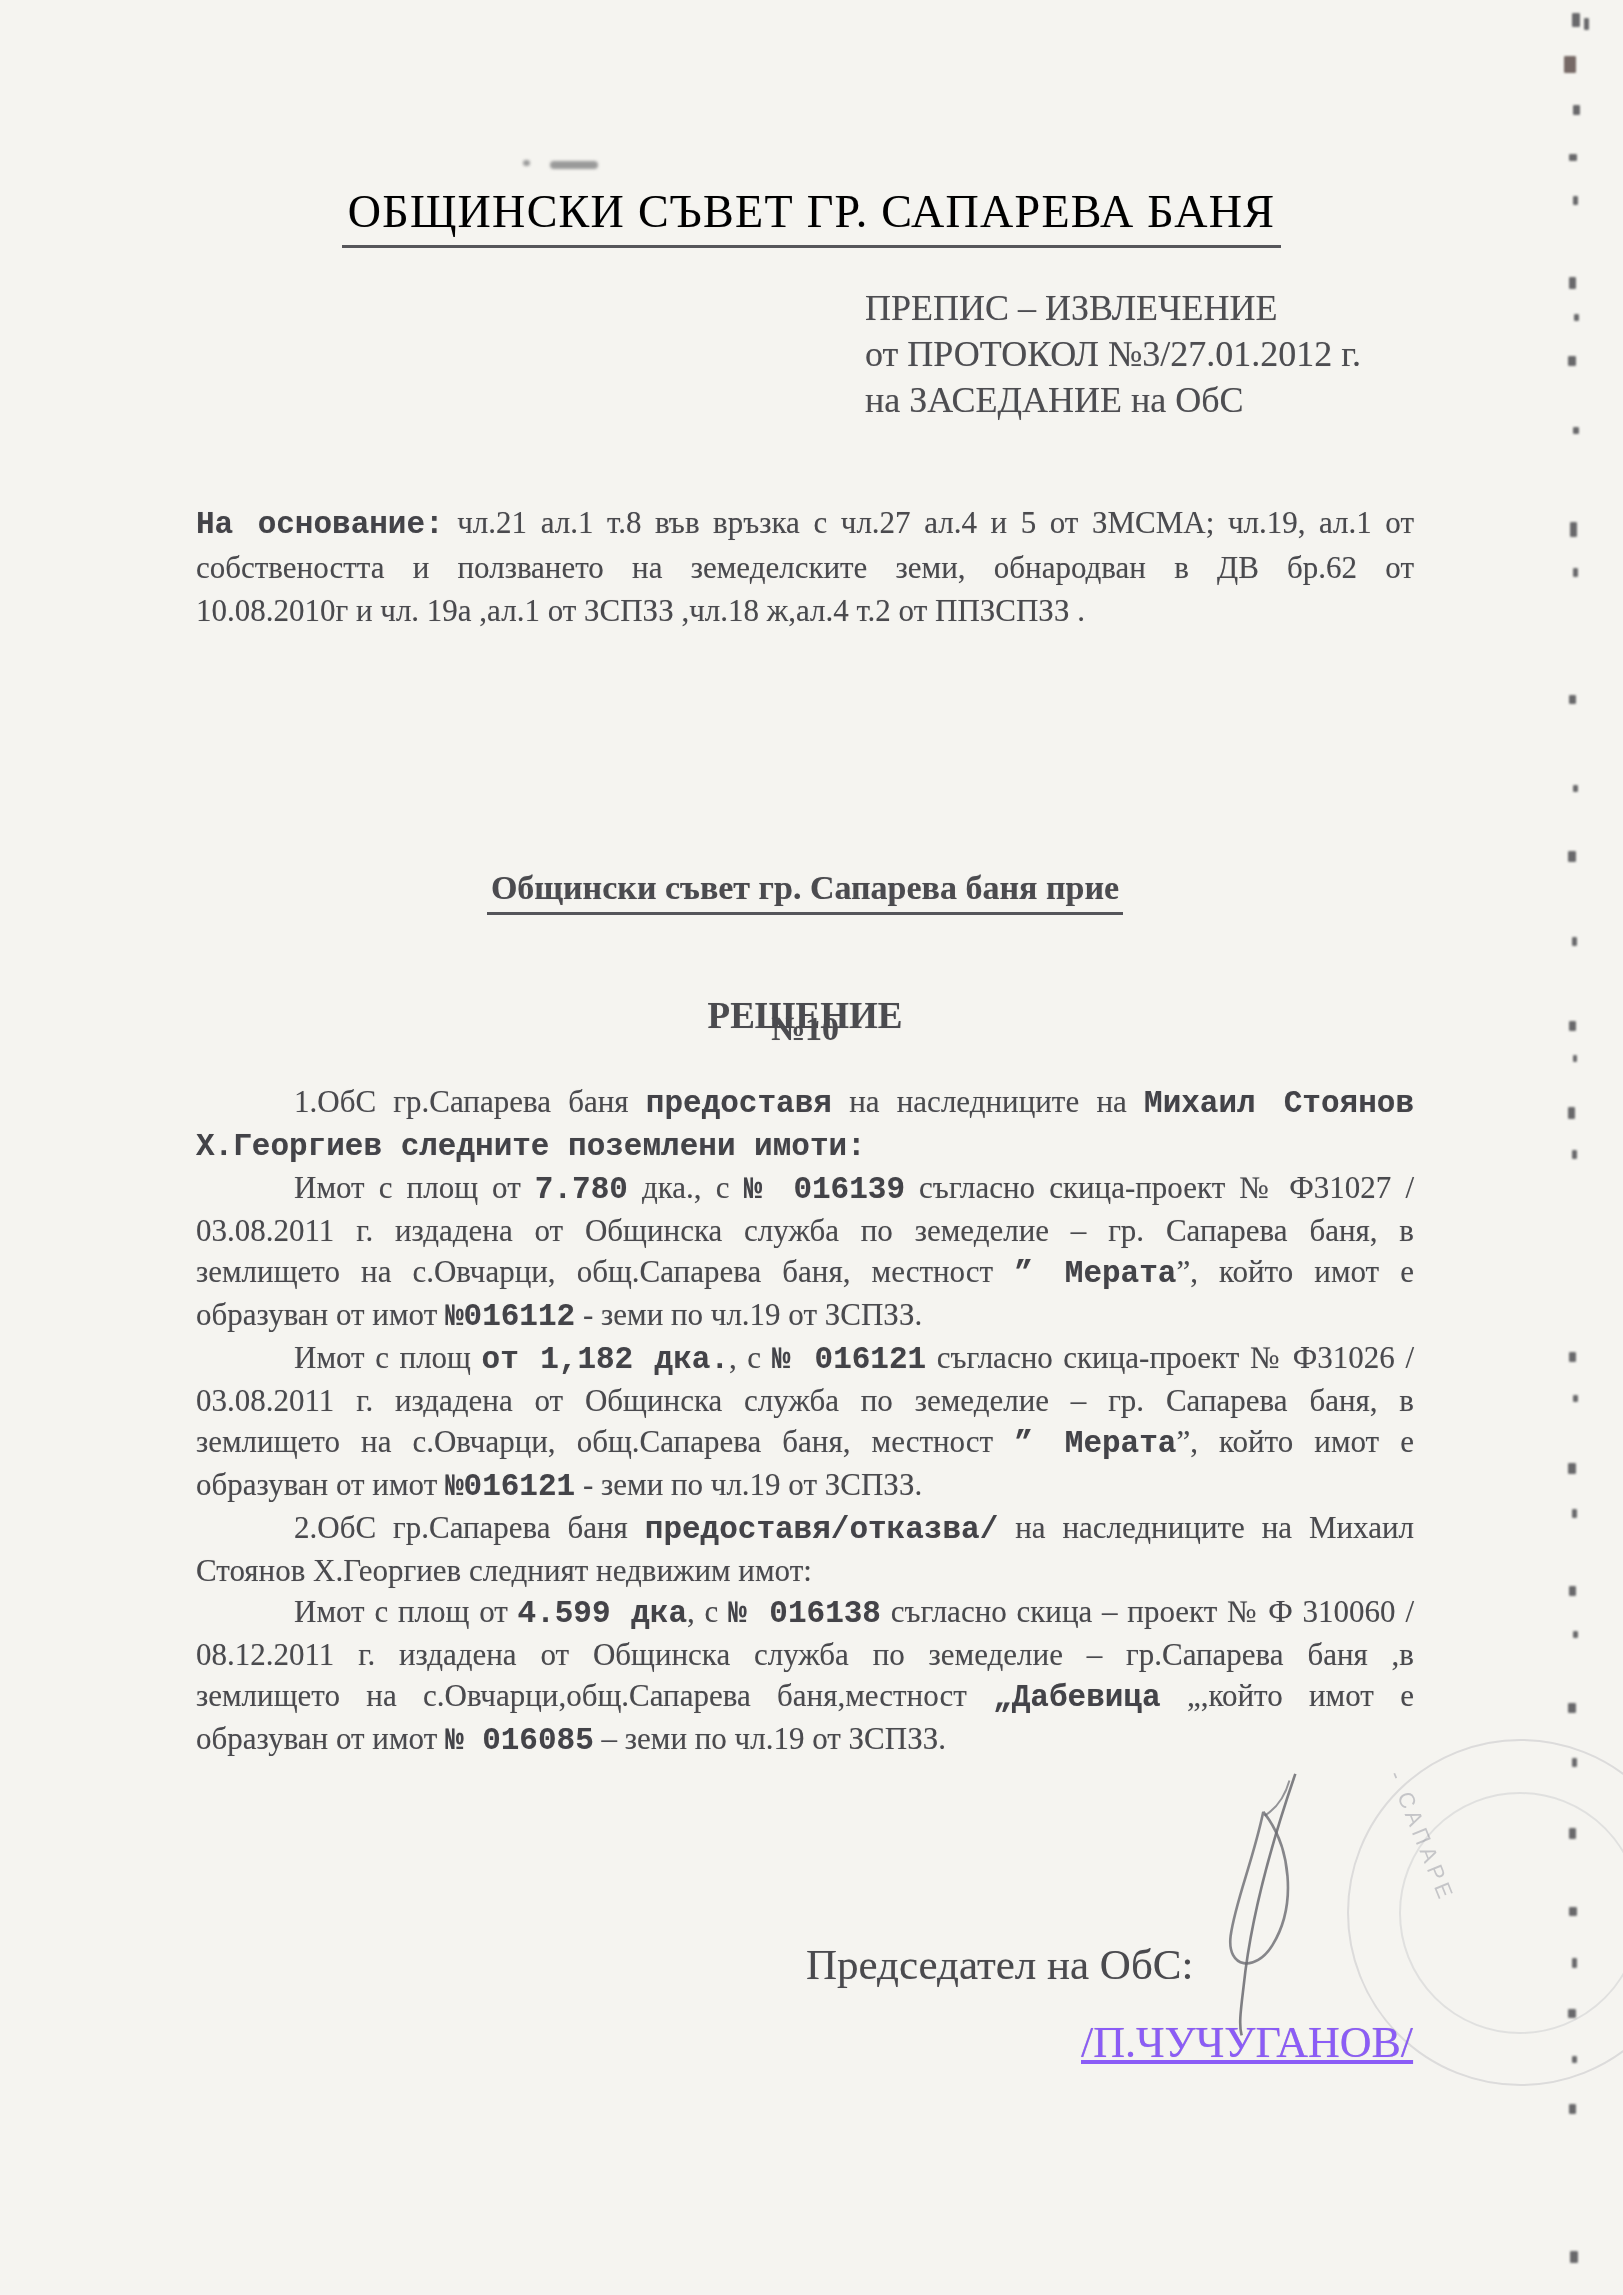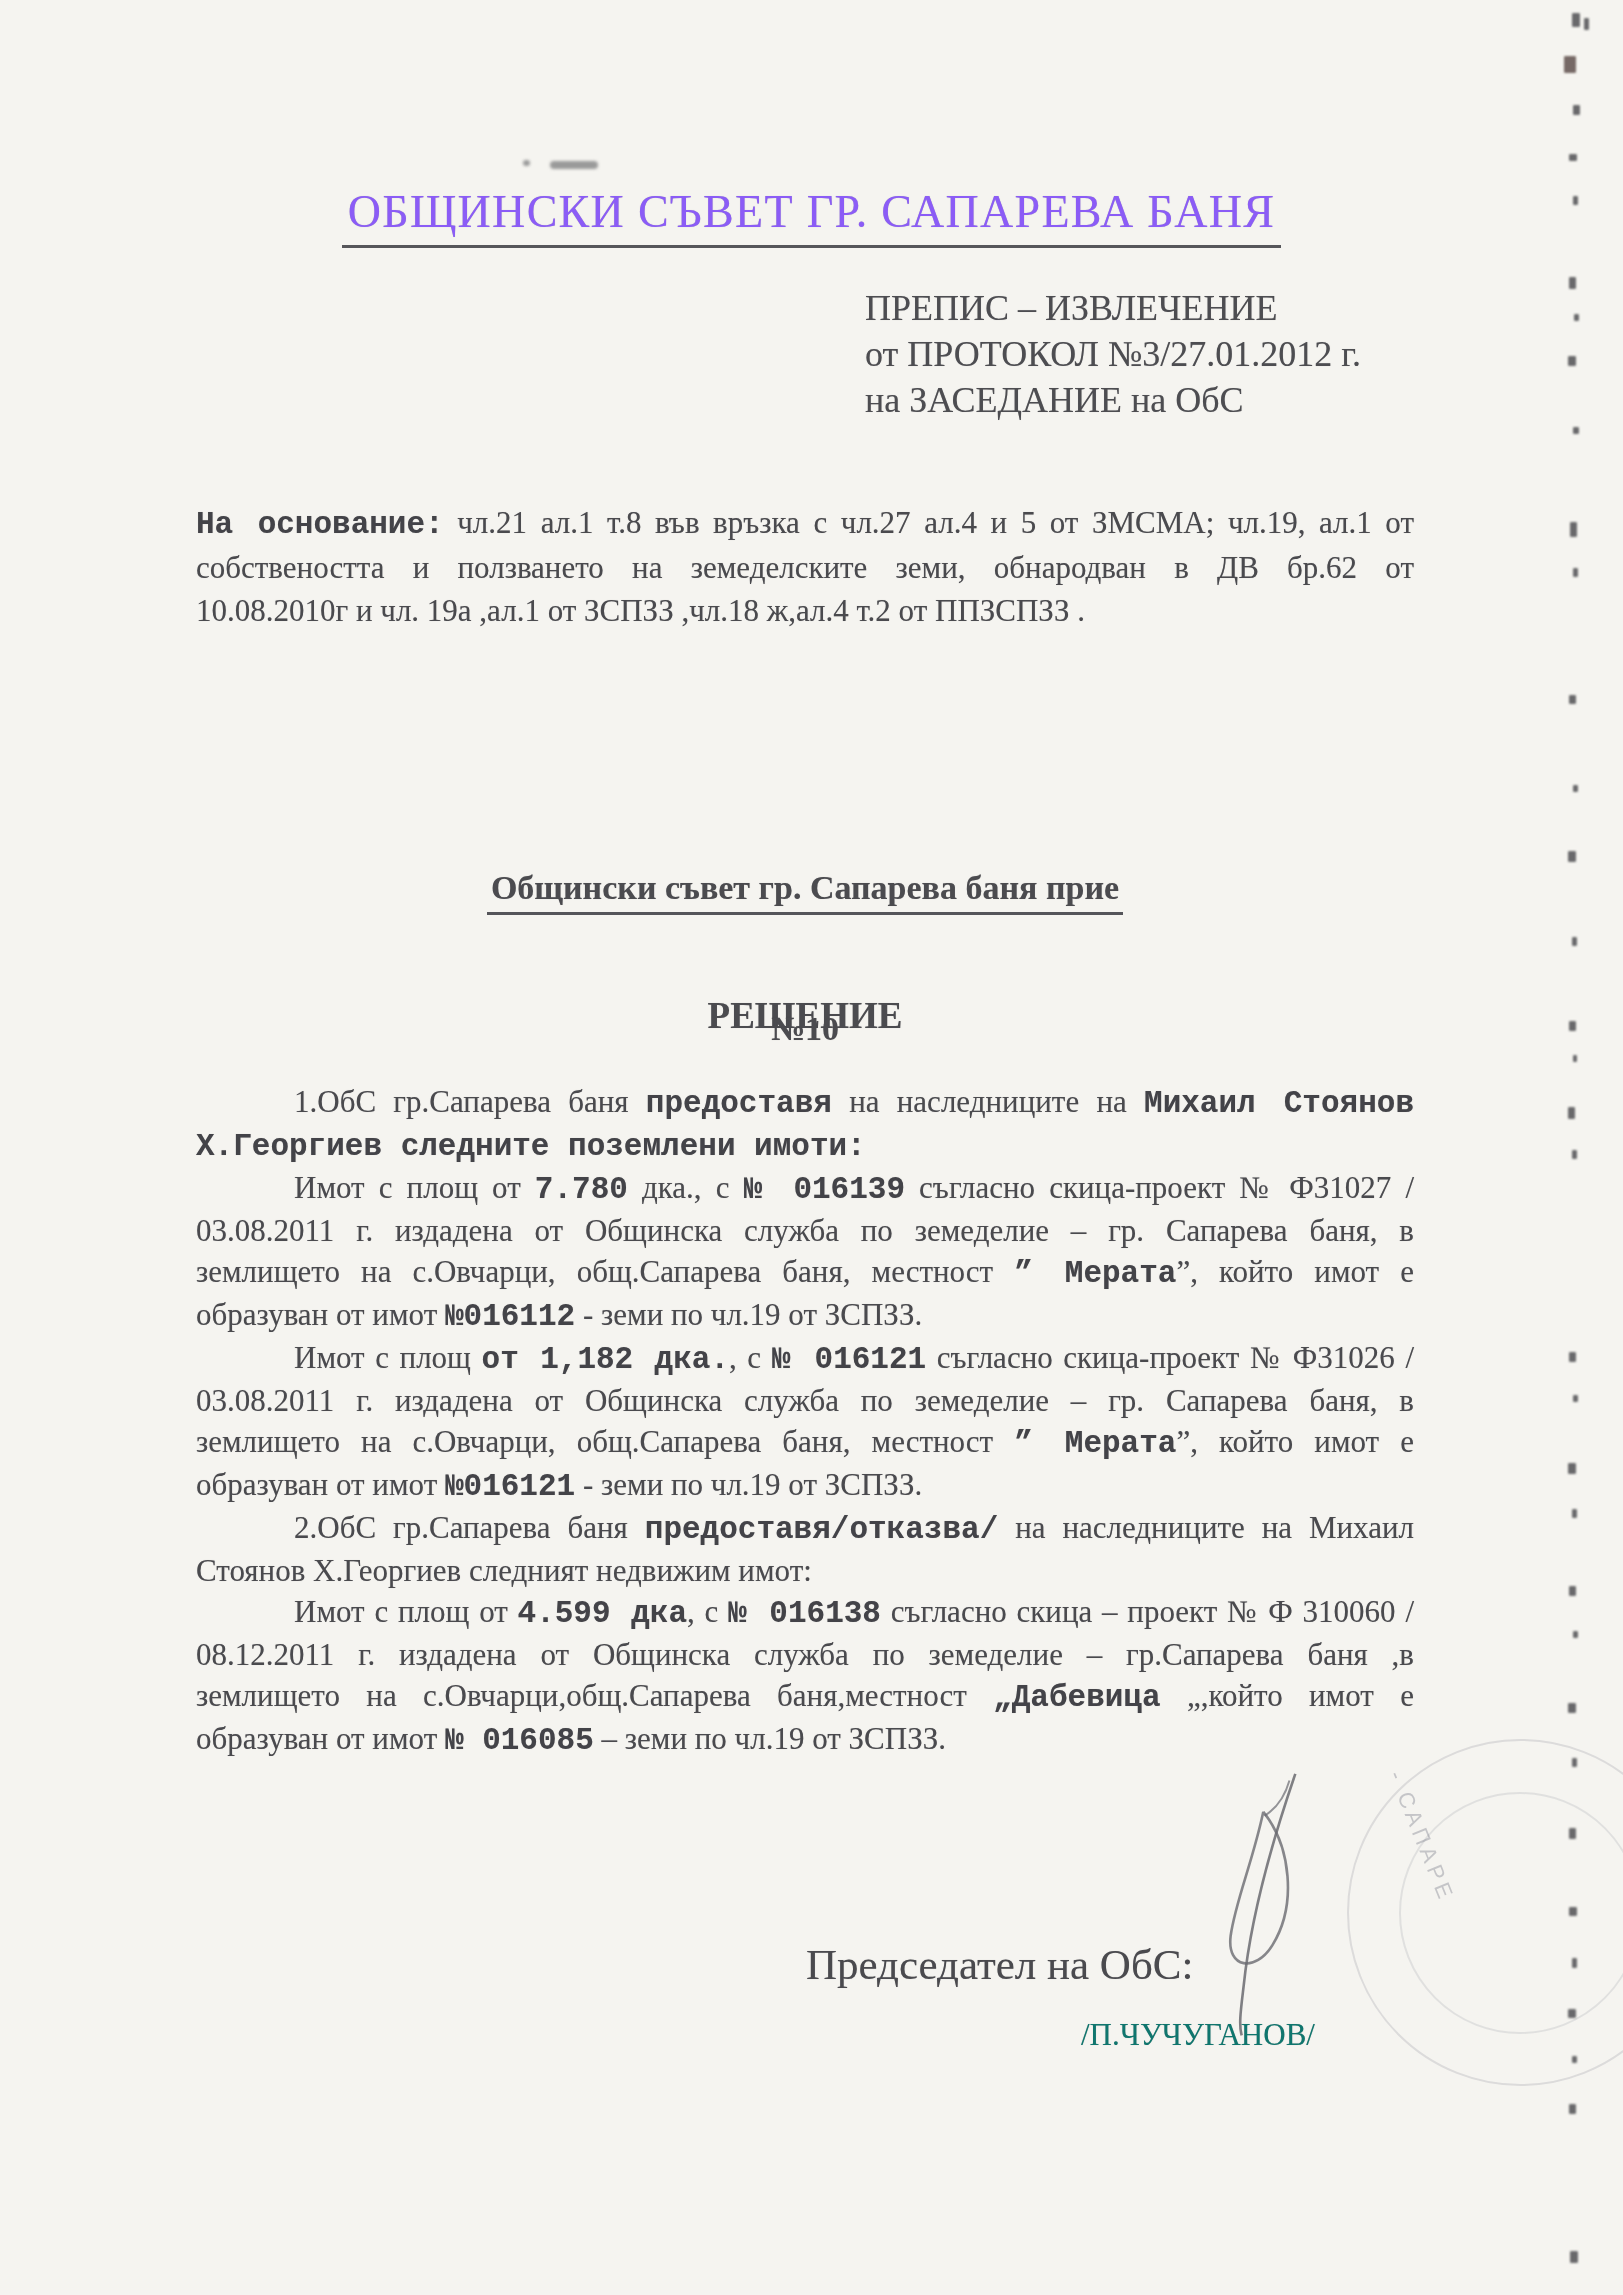--- a/index.html
+++ b/index.html
@@ -8,21 +8,21 @@
     width:1623px;height:2295px;
     background:#f5f4f0;
     overflow:hidden;
     font-family:"Liberation Serif","DejaVu Serif",serif;
     color:#4a4a4e;
   }
   .txt{text-shadow:0 0 0.7px rgba(74,74,78,.38);}
   
   .title-wrap{position:absolute;left:0;top:185px;width:100%;text-align:center;}
   .title{
-    display:inline-block;font-size:46px;letter-spacing:1.3px;color:#8b5cf6;
+    display:inline-block;font-size:46px;letter-spacing:1.3px;color:#000000;
     border-bottom:3.3px solid #56565a;padding:0 5.2px 6.5px 5.2px;white-space:nowrap;
   }
   
   .preamble{position:absolute;left:865px;top:285px;font-size:36px;line-height:46px;color:#4d4d51;white-space:nowrap;}
   
   .legal{position:absolute;left:196px;top:501px;width:1218px;font-size:31px;line-height:43px;}
   
   .adopt-wrap{position:absolute;left:196px;top:869px;width:1218px;text-align:center;}
   .adopt{
     display:inline-block;font-size:34px;font-weight:bold;color:#4b4b4f;
@@ -31,21 +31,21 @@
   .decision-label{position:absolute;left:196px;top:955px;width:1218px;text-align:center;font-size:37px;font-weight:bold;color:#4b4b4f;margin-top:39px;}
   .decision-number{position:absolute;left:196px;top:1010px;width:1218px;text-align:center;font-size:34px;font-weight:bold;color:#4b4b4f;}
   
   .body-block{position:absolute;left:196px;top:1081px;width:1218px;font-size:31px;line-height:41px;}
   .jline{text-align:justify;text-align-last:justify;}
   .lline{text-align:left;}
   .iline{text-indent:98px;}
   .legal b,.body-block b{color:#434348;font-family:Liberation Mono, monospace;}
   
   .chairman{position:absolute;left:806px;top:1928px;font-size:43px;white-space:nowrap;margin-top:12px;}
-  .signatory{position:absolute;left:1081px;top:2017px;font-size:31px;white-space:nowrap;color:#0f766e;}
+  .signatory{position:absolute;left:1081px;top:2017px;font-size:44px;white-space:nowrap;color:#8b5cf6;text-decoration:underline;}
   
   .sig{position:absolute;left:1135px;top:1770px;width:203px;height:268px;}
   
   .stamp-outer{position:absolute;left:1347px;top:1739px;width:343px;height:343px;border:2.6px solid rgba(120,122,134,.20);border-radius:50%;}
   .stamp-inner{position:absolute;left:1399px;top:1792px;width:238px;height:238px;border:2px solid rgba(120,122,134,.16);border-radius:50%;}
   .stamp-text{
     position:absolute;left:1407px;top:1767px;font-size:22px;letter-spacing:4.6px;
     color:rgba(118,120,134,.38);transform:rotate(68deg);transform-origin:left top;white-space:nowrap;
     font-family:"Liberation Sans","DejaVu Sans",sans-serif;
   }

